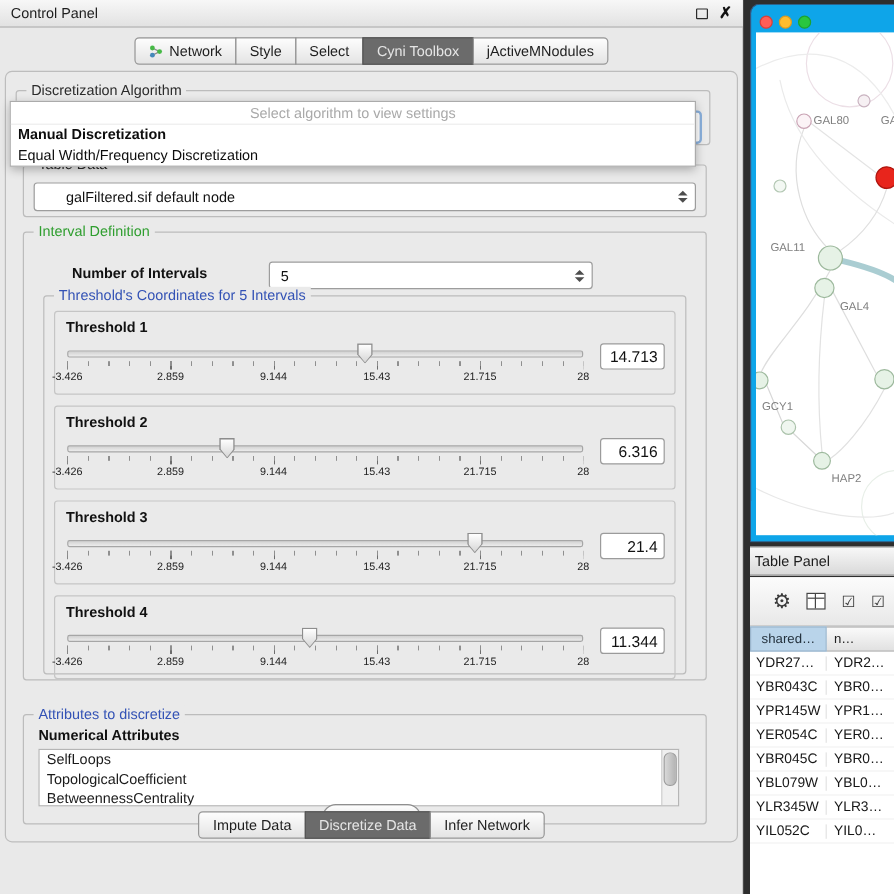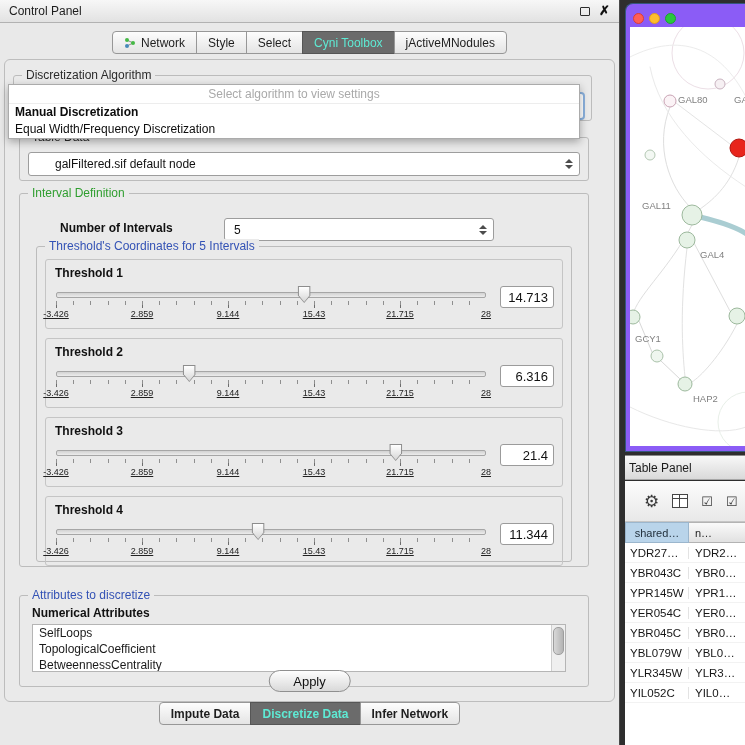--- a/index.html
+++ b/index.html
@@ -7,25 +7,25 @@
 
   
   .control-panel{position:absolute;left:0;top:0;width:619px;height:745px;background:#e9e9e9;border-right:1px solid #4a4a4a;}
   .titlebar{height:22px;background:linear-gradient(#f7f7f7,#e2e2e2);border-bottom:1px solid #b2b2b2;display:flex;align-items:center;padding:0 9px;font-size:12px;color:#1d1d1d;}
   .tb-buttons{margin-left:auto;display:flex;gap:9px;align-items:center;}
   .float-btn{width:8px;height:7px;border:1.5px solid #2c2c2c;border-radius:1px;display:inline-block;}
   .close-btn{font-size:13px;font-weight:bold;color:#111;line-height:12px;cursor:default;}
 
   .top-tabs,.bottom-tabs{position:absolute;left:0;width:619px;display:flex;justify-content:center;}
   .top-tabs{top:31px;text-align:center;}
-  .bottom-tabs{top:702px;font-weight:bold;}
+  .bottom-tabs{top:676px;}
   .tab{border:1px solid #979797;margin-left:-1px;padding:0 11px;height:21px;display:flex;align-items:center;gap:5px;font-size:12px;color:#1e1e1e;background:linear-gradient(#fdfdfd,#e4e4e4);white-space:nowrap;}
   .tab:first-child{border-radius:4px 0 0 4px;margin-left:0;}
   .tab:last-child{border-radius:0 4px 4px 0;}
-  .tab.selected{background:var(--selected-tab-bg,#6b6b6b);color:#5eead4;border-color:#565656;}
+  .tab.selected{background:var(--selected-tab-bg,#6b6b6b);color:#e5e5e5;border-color:#565656;}
   .tab-net-icon{display:inline-flex;}
 
   .content{position:absolute;left:4px;top:59px;width:609px;height:641px;border:1px solid #bdbdbd;border-radius:6px;background:#eaeaea;}
 
   .group{position:absolute;border:1px solid #bcbcbc;border-radius:3px;}
   .group-title{position:absolute;top:-8px;left:8px;background:#eaeaea;padding:0 4px;font-size:12px;color:#2b2b2b;white-space:nowrap;}
   .int-group > .group-title{color:var(--group-title-green,#2f9e2f);}
   .th-group > .group-title,.attr-group > .group-title{color:var(--group-title-blue,#3352b5);}
 
   .combo{position:absolute;background:#fff;border:1px solid #9d9d9d;border-radius:3px;font-size:12px;color:#111;display:flex;align-items:center;}
@@ -50,39 +50,39 @@
   .threshold-panel{position:relative;height:68px;border:1px solid #c5c5c5;border-radius:3px;}
   .th-label{position:absolute;left:9px;top:6px;font-size:12px;font-weight:bold;color:#111;}
   .th-value{position:absolute;right:8px;top:26px;width:54px;height:22px;background:#fff;border:1px solid #9b9b9b;border-radius:3px;font-size:13px;color:#111;text-align:right;line-height:22px;padding-right:5px;box-sizing:border-box;}
   .slider{position:absolute;left:10px;right:76px;top:32px;}
   .track{height:4px;border:1px solid #a6a6a6;border-radius:2px;background:linear-gradient(#d2d2d2,#ececec);}
   .thumb{position:absolute;top:-6px;width:13px;height:17px;transform:translateX(-50%);}
   .thumb-outer{width:13px;height:17px;background:#8d8d8d;clip-path:polygon(0 0,100% 0,100% 55%,50% 100%,0 55%);display:flex;align-items:flex-start;justify-content:center;}
   .thumb-inner{width:11px;height:15px;margin-top:1px;background:linear-gradient(#ffffff,#d6d6d6);clip-path:polygon(0 0,100% 0,100% 55%,50% 100%,0 55%);}
   .ticks{margin-top:3px;height:7px;background-image:repeating-linear-gradient(90deg,#8f8f8f 0 1px,transparent 1px 4%),repeating-linear-gradient(90deg,#6d6d6d 0 1px,transparent 1px 20%);background-size:100% 4px,100% 7px;background-repeat:no-repeat;}
   .scale{position:relative;height:11px;margin-top:1px;}
-  .scale-label{position:absolute;top:0;transform:translateX(-50%);font-size:9px;color:#222;white-space:nowrap;text-decoration:underline;}
+  .scale-label{position:absolute;top:0;transform:translateX(-50%);font-size:9px;color:#222;white-space:nowrap;}
 
   .attr-group{left:14px;top:515px;width:568px;height:90px;margin-top:20px;}
   .attr-subtitle{position:absolute;left:12px;top:10px;font-size:12px;font-weight:bold;color:#111;}
   .listbox{position:absolute;left:12px;top:28px;width:532px;height:46px;background:#fff;border:1px solid #b5b5b5;overflow:hidden;}
   .list-item{font-size:12px;color:#1a1a1a;line-height:16px;padding-left:6px;white-space:nowrap;}
   .list-scrollbar{position:absolute;right:0;top:0;bottom:0;width:13px;background:#efefef;border-left:1px solid #cfcfcf;}
   .list-scroll-thumb{position:absolute;left:1px;right:1px;top:2px;height:26px;border-radius:5px;background:linear-gradient(90deg,#d8d8d8,#b4b4b4);border:1px solid #9e9e9e;}
 
   .apply{position:absolute;left:50%;top:610px;transform:translateX(-50%);padding:2px 24px;height:22px;font-size:13px;font-family:"Liberation Sans",sans-serif;color:#111;border:1px solid #8f8f8f;border-radius:11px;background:linear-gradient(#fefefe,#d9d9d9);}
 
   
   .popup{position:absolute;left:8px;top:84px;width:570px;height:53px;background:#fff;border:1px solid #ababab;box-shadow:0 3px 8px rgba(0,0,0,.3);z-index:40;}
   .popup-ph{height:18px;line-height:18px;text-align:center;color:#a9a9a9;font-size:12px;border-bottom:1px solid #ededed;}
   .popup-opt{height:17px;line-height:17px;padding-left:6px;font-size:12px;color:#0d0d0d;white-space:nowrap;}
   .popup-opt.first{font-weight:bold;}
 
   
-  .network-window{position:absolute;left:625px;top:3px;width:120px;height:449px;background:#8b5cf6;border:1px solid #35567e;border-right:none;border-radius:8px 0 0 0;box-sizing:border-box;}
+  .network-window{position:absolute;left:625px;top:3px;width:120px;height:449px;background:#0ea5e9;border:1px solid #35567e;border-right:none;border-radius:8px 0 0 0;box-sizing:border-box;}
   .traffic{position:absolute;left:7px;top:9px;display:flex;gap:5px;}
   .light{width:11px;height:11px;border-radius:50%;display:inline-block;box-sizing:border-box;}
   .light.red{background:#ff5e57;border:1px solid #da3e38;}
   .light.yellow{background:#ffbd2d;border:1px solid #dd9c21;}
   .light.green{background:#29c73f;border:1px solid #1da32f;}
   .net-canvas{position:absolute;left:4px;top:23px;right:0;bottom:5px;background:#fff;overflow:hidden;}
   #net-svg text{font-family:"Liberation Sans",sans-serif;font-size:9.5px;fill:#808080;}
 
   
   .table-header-bar{position:absolute;left:625px;top:455px;width:120px;height:25px;background:linear-gradient(#f8f8f8,#d9d9d9);border-top:1px solid #8a8a8a;border-bottom:1px solid #a6a6a6;font-size:12px;color:#1c1c1c;line-height:25px;padding-left:4px;box-sizing:border-box;}

